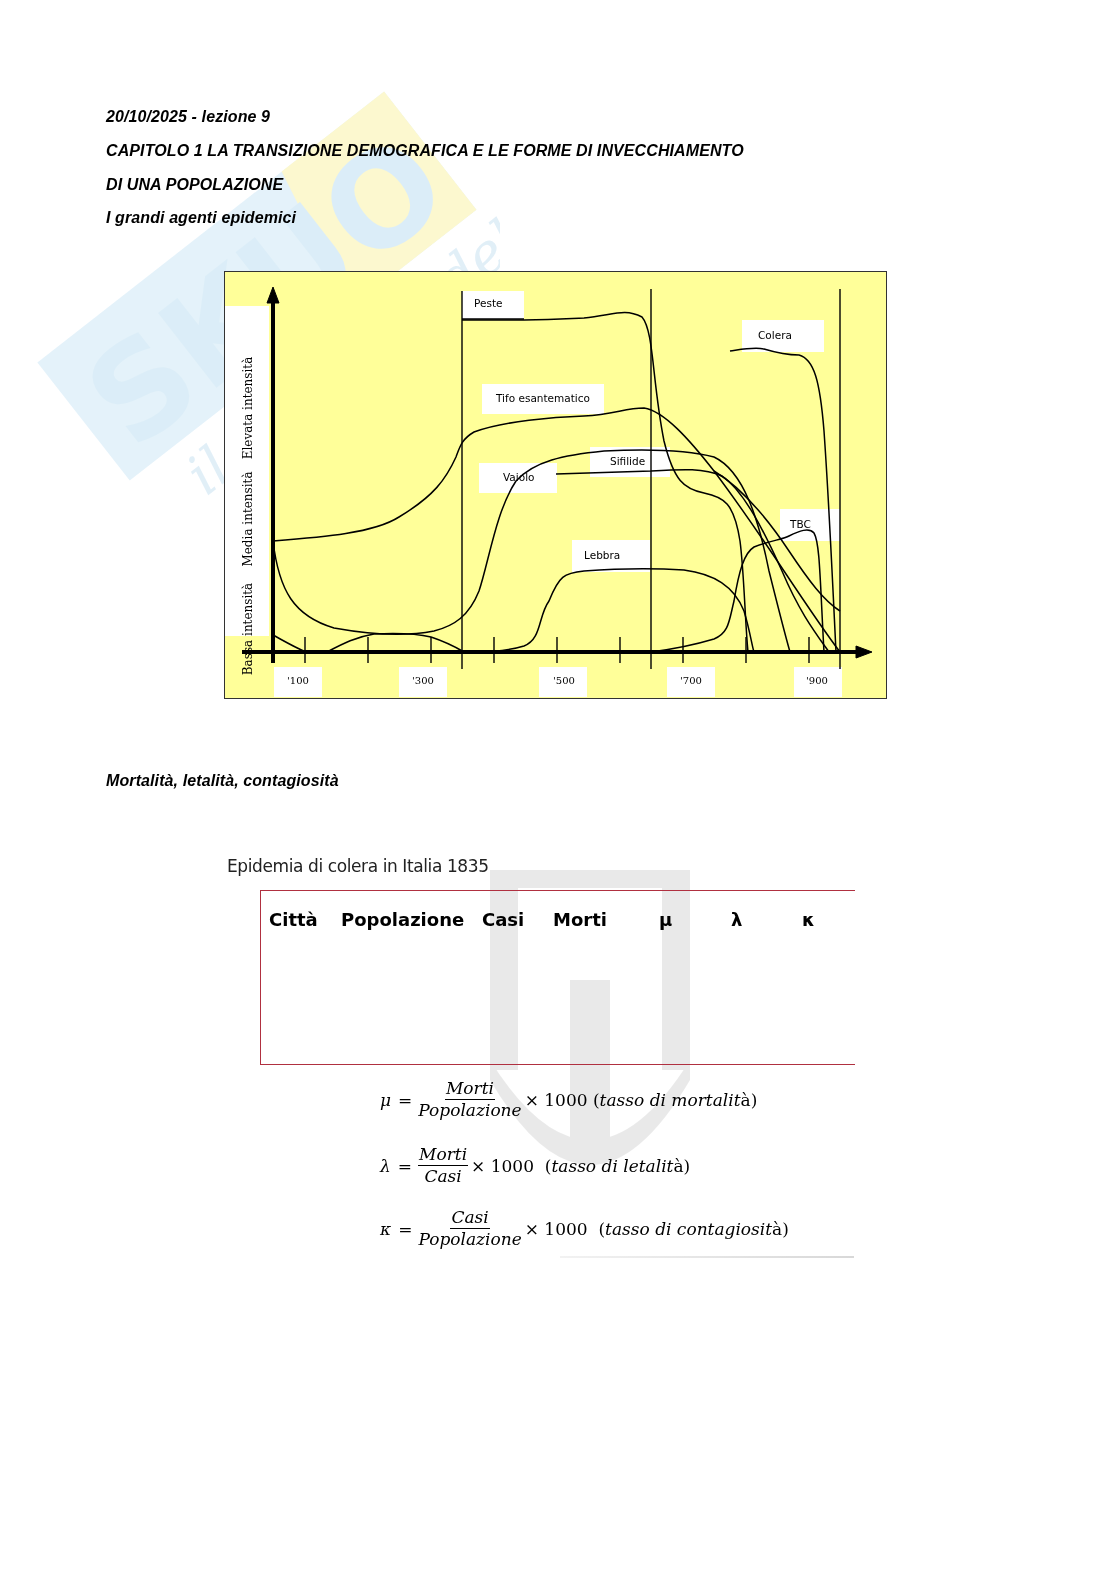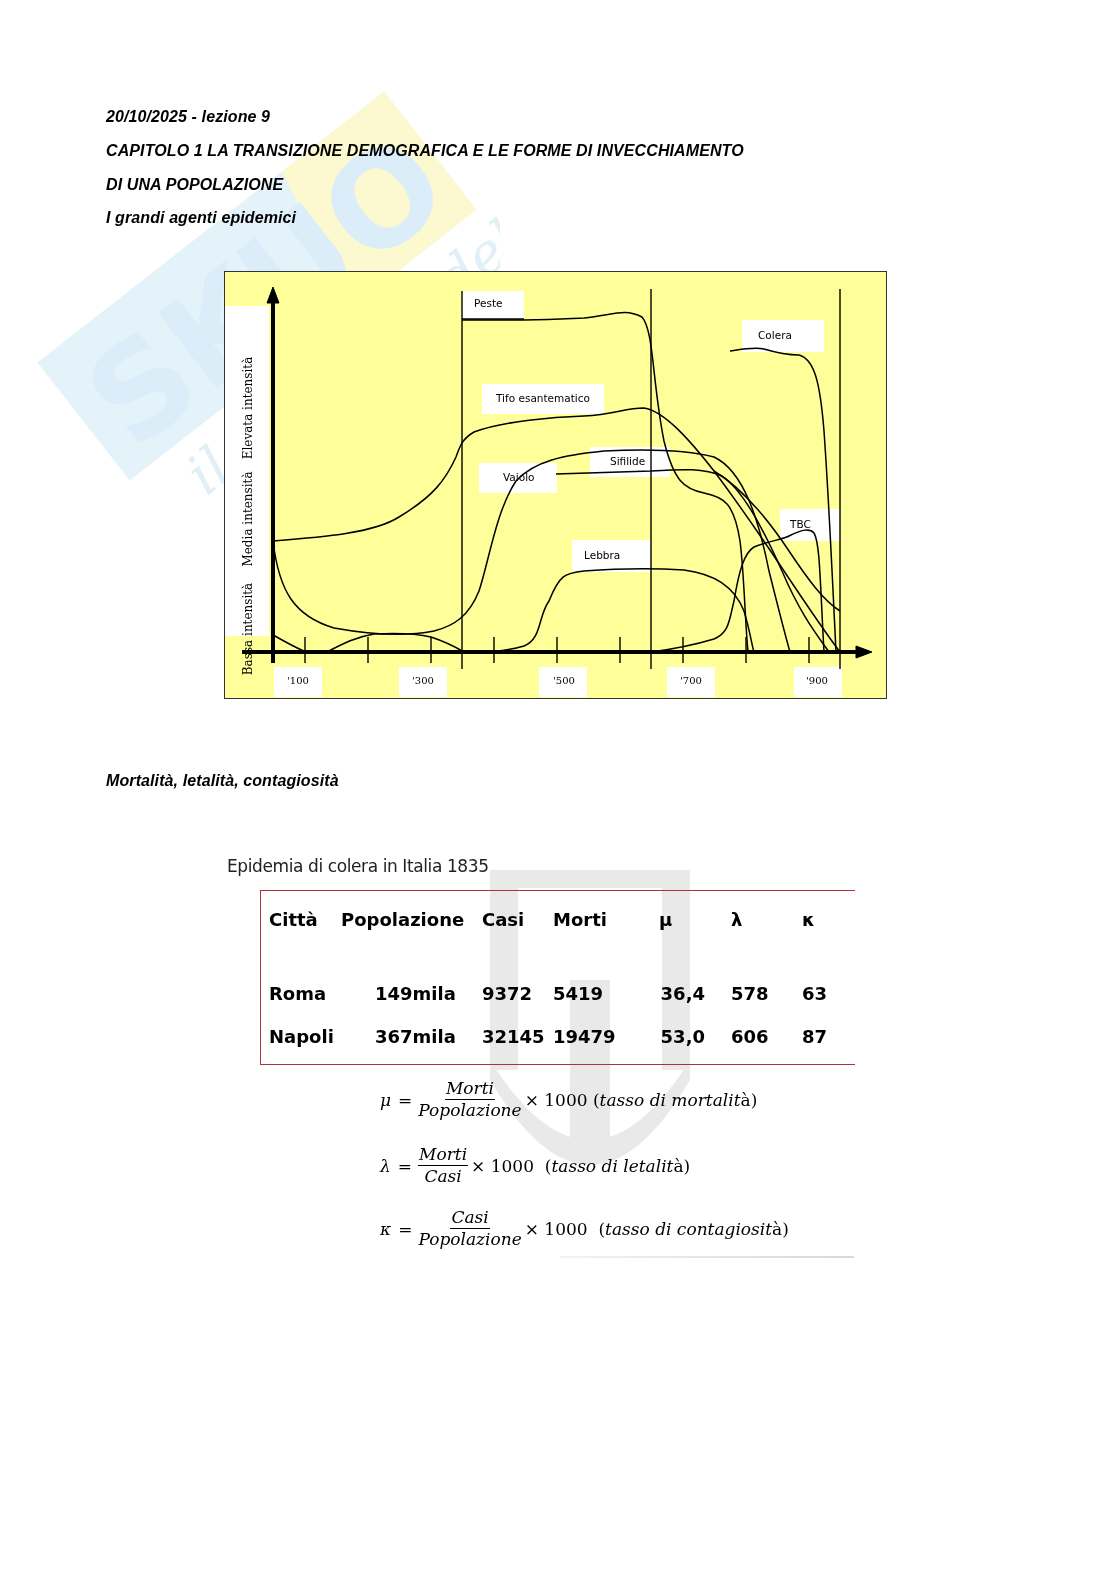--- a/index.html
+++ b/index.html
@@ -146,38 +146,20 @@
 <div class="tbl">
   <div class="row" style="top:18px;">
     <span class="cell c0">Città</span>
     <span class="cell c1">Popolazione</span>
     <span class="cell c2">Casi</span>
     <span class="cell c3">Morti</span>
     <span class="cell c4">μ</span>
     <span class="cell c5">λ</span>
     <span class="cell c6">κ</span>
   </div>
-  <div class="row" style="top:92px;">
-    <span class="cell c0">Roma</span>
-    <span class="cell c1r">149mila</span>
-    <span class="cell c2">9372</span>
-    <span class="cell c3">5419</span>
-    <span class="cell c4r">36,4</span>
-    <span class="cell c5">578</span>
-    <span class="cell c6">63</span>
-  </div>
-  <div class="row" style="top:135px;">
-    <span class="cell c0">Napoli</span>
-    <span class="cell c1r">367mila</span>
-    <span class="cell c2">32145</span>
-    <span class="cell c3">19479</span>
-    <span class="cell c4r">53,0</span>
-    <span class="cell c5">606</span>
-    <span class="cell c6">87</span>
-  </div>
 </div>
 
 <div class="formula" style="top:1078px;">
   <span class="sym">μ</span>
     <span class="eq">=</span>
   <span class="frac">
     <span class="num">Morti</span>
     <span class="den">Popolazione</span>
   </span>
   <span class="up">× 1000</span>

